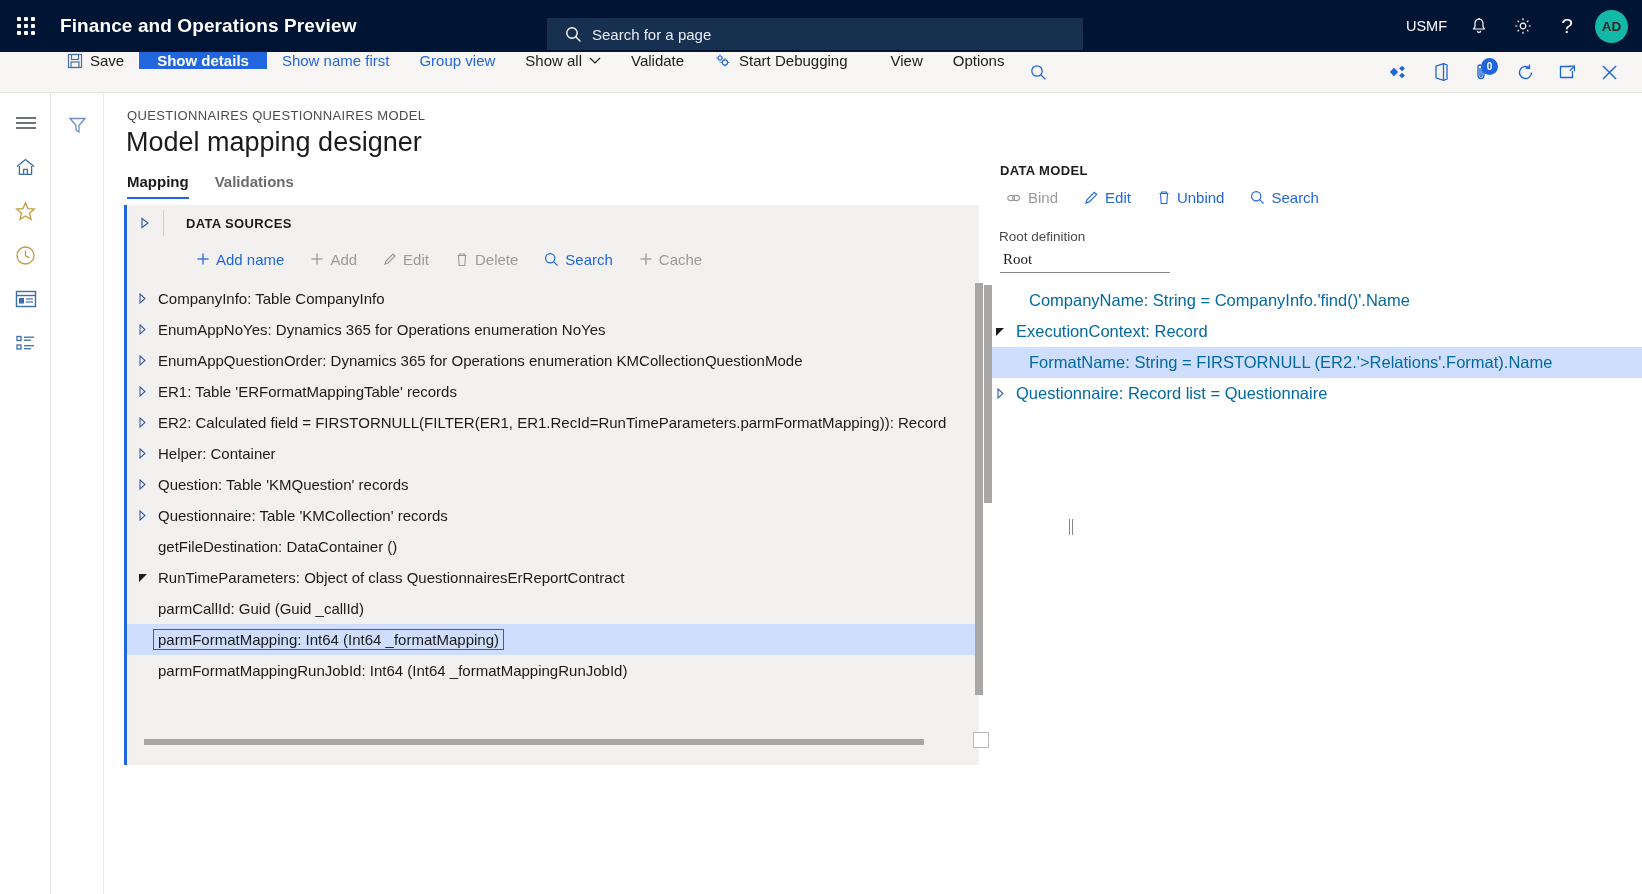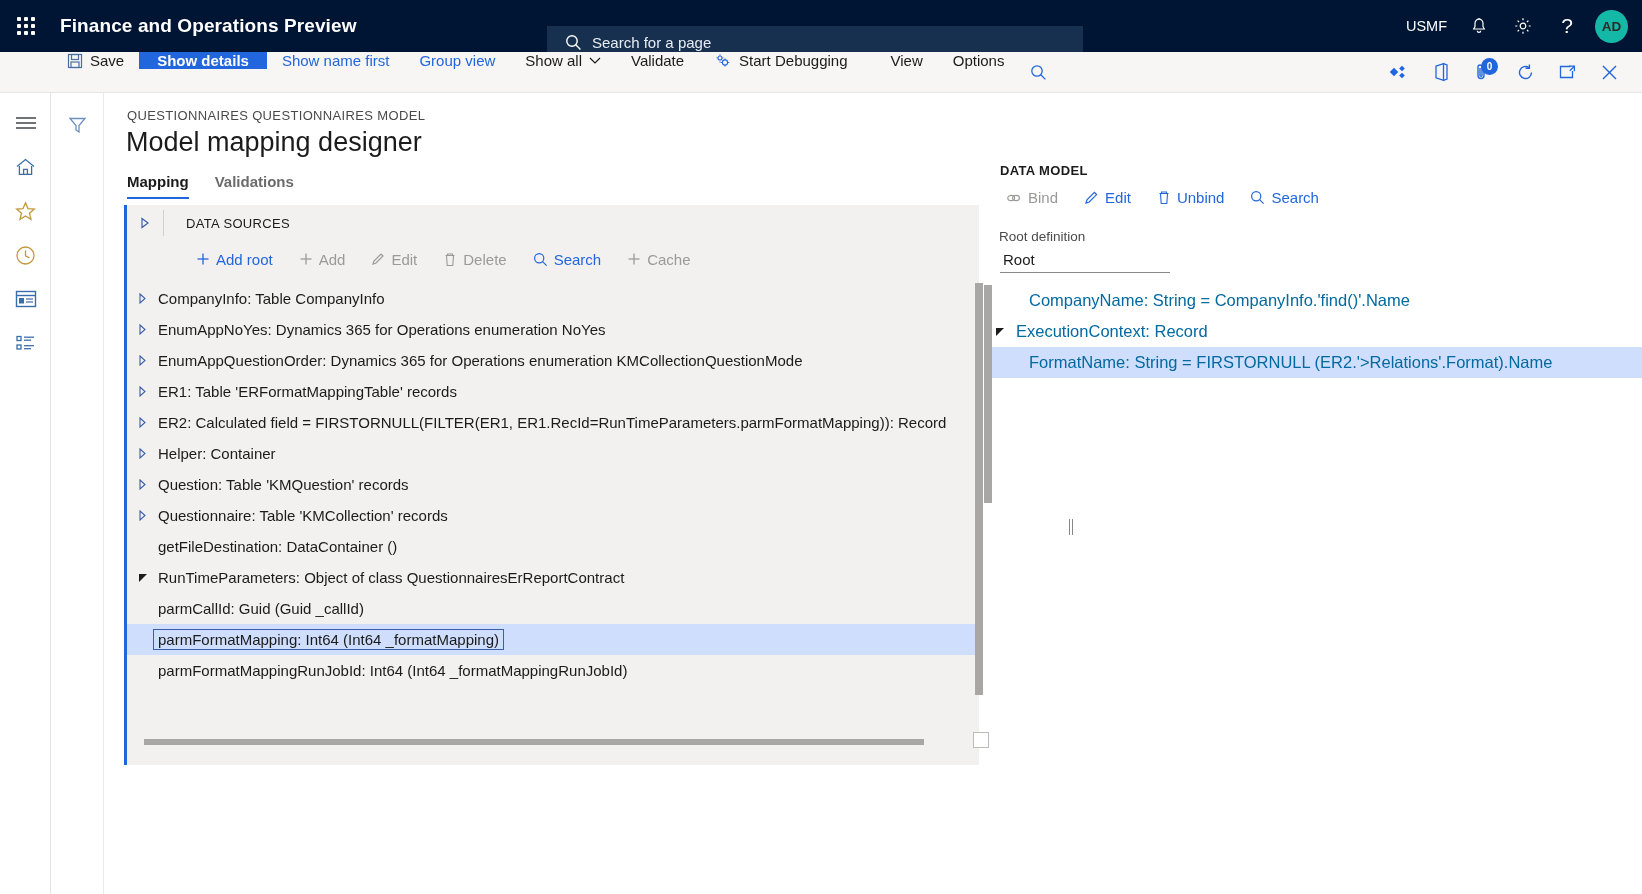--- a/index.html
+++ b/index.html
@@ -26,21 +26,21 @@
   .waffle-grid {
     display: grid; grid-template-columns: repeat(3, 4px);
     grid-template-rows: repeat(3, 4px); gap: 3px;
   }
   .waffle-grid i { width: 4px; height: 4px; background: #ffffff; border-radius: 1px; display:block;}
   .app-title {
     color: #ffffff; font-size: 19px; font-weight: 600;
     margin-left: 8px; letter-spacing: .1px; white-space: nowrap;
   }
   .topsearch {
-    position: absolute; left: 547px; top: 26px;
+    position: absolute; left: 547px; top: 18px;
     width: 536px; height: 32px;
     background: #17304f;
     display: flex; align-items: center;
     padding-left: 18px; cursor: text;
   }
   .topsearch .mag { margin-right: 10px; display:flex; }
   .topsearch span.ph { color: #e8edf4; font-size: 15px; }
   .topright {
     position: absolute; right: 0; top: 0; height: 52px;
     display: flex; align-items: center; gap: 0px;
@@ -140,21 +140,21 @@
   }
   .ds-head {
     display: flex; align-items: center; height: 36px;
   }
   .ds-caret {
     width: 36px; display: flex; align-items: center; justify-content: center;
     cursor: pointer;
   }
   .ds-vsep { width: 1px; height: 26px; background: #d2d0ce; }
   .ds-title {
-    font-size: 13px; font-weight: 400; color: #1b1b1b;
+    font-size: 13px; font-weight: 700; color: #1b1b1b;
     letter-spacing: .35px; margin-left: 22px;
   }
   .ds-toolbar {
     display: flex; align-items: center; height: 36px;
     margin-left: 57px; gap: 2px;
   }
   .tb-btn {
     display: flex; align-items: center; gap: 6px;
     font-size: 15px; color: #2266dd; padding: 0 12px; cursor: pointer; white-space: nowrap;
   }
@@ -217,21 +217,21 @@
   }
   .dm-label {
     position: absolute; left: 15px; top: 66px;
     font-size: 13.5px; color: #4a4a4a;
   }
   .dm-input {
     position: absolute; left: 16px; top: 84px;
     width: 170px; height: 26px;
     border: none; border-bottom: 1px solid #8a8886;
     background: transparent; font-size: 15px; color: #1b1b1b;
-    font-family: Liberation Sans, sans-serif;
+    font-family: Liberation Serif, serif;
     padding: 0 3px;
   }
   .dmtree {
     position: absolute; left: 0; top: 122px;
     width: 658px; height: 220px; overflow: hidden;
   }
   .dmtree .thumbv {
     position: absolute; left: 0px; top: 0px; width: 8px; height: 218px; background: #a9a7a5;
   }
   .dmrow {
@@ -502,21 +502,21 @@
     </div>
 
     <div class="ds-toolbar">
       <div class="tb-btn">
         <span>
           <svg width="14" height="14" viewBox="0 0 14 14">
               <line x1="7" y1="1.5" x2="7" y2="12.5" stroke="#2266dd" stroke-width="1.3"></line>
               <line x1="1.5" y1="7" x2="12.5" y2="7" stroke="#2266dd" stroke-width="1.3"></line>
             </svg>
         </span>
-        <span>Add root</span>
+        <span>Add name</span>
       </div>
       <div class="tb-btn disabled">
         <span>
           <svg width="14" height="14" viewBox="0 0 14 14">
               <line x1="7" y1="1.5" x2="7" y2="12.5" stroke="#9b9a99" stroke-width="1.3"></line>
               <line x1="1.5" y1="7" x2="12.5" y2="7" stroke="#9b9a99" stroke-width="1.3"></line>
             </svg>
         </span>
         <span>Add</span>
       </div>
@@ -714,16 +714,24 @@
         <span class="arr">
             <svg width="10" height="10" viewBox="0 0 10 10">
               <polygon points="1,1 9,1 1,9" fill="#1b1b1b"></polygon>
             </svg>
           </span>
         <span>ExecutionContext: Record</span>
       </div>
       <div class="dmrow sel">
         <span style="padding-left:45px">FormatName: String = FIRSTORNULL (ER2.'&gt;Relations'.Format).Name</span>
       </div>
+      <div class="dmrow">
+        <span class="arr">
+            <svg width="9" height="11" viewBox="0 0 9 11">
+              <polygon points="2,1 7,5.5 2,10" fill="none" stroke="#3a5fa8" stroke-width="1.1"></polygon>
+            </svg>
+          </span>
+        <span>Questionnaire: Record list = Questionnaire</span>
+      </div>
     </div>
   </div>
 
 </div>
 
 </body></html>

